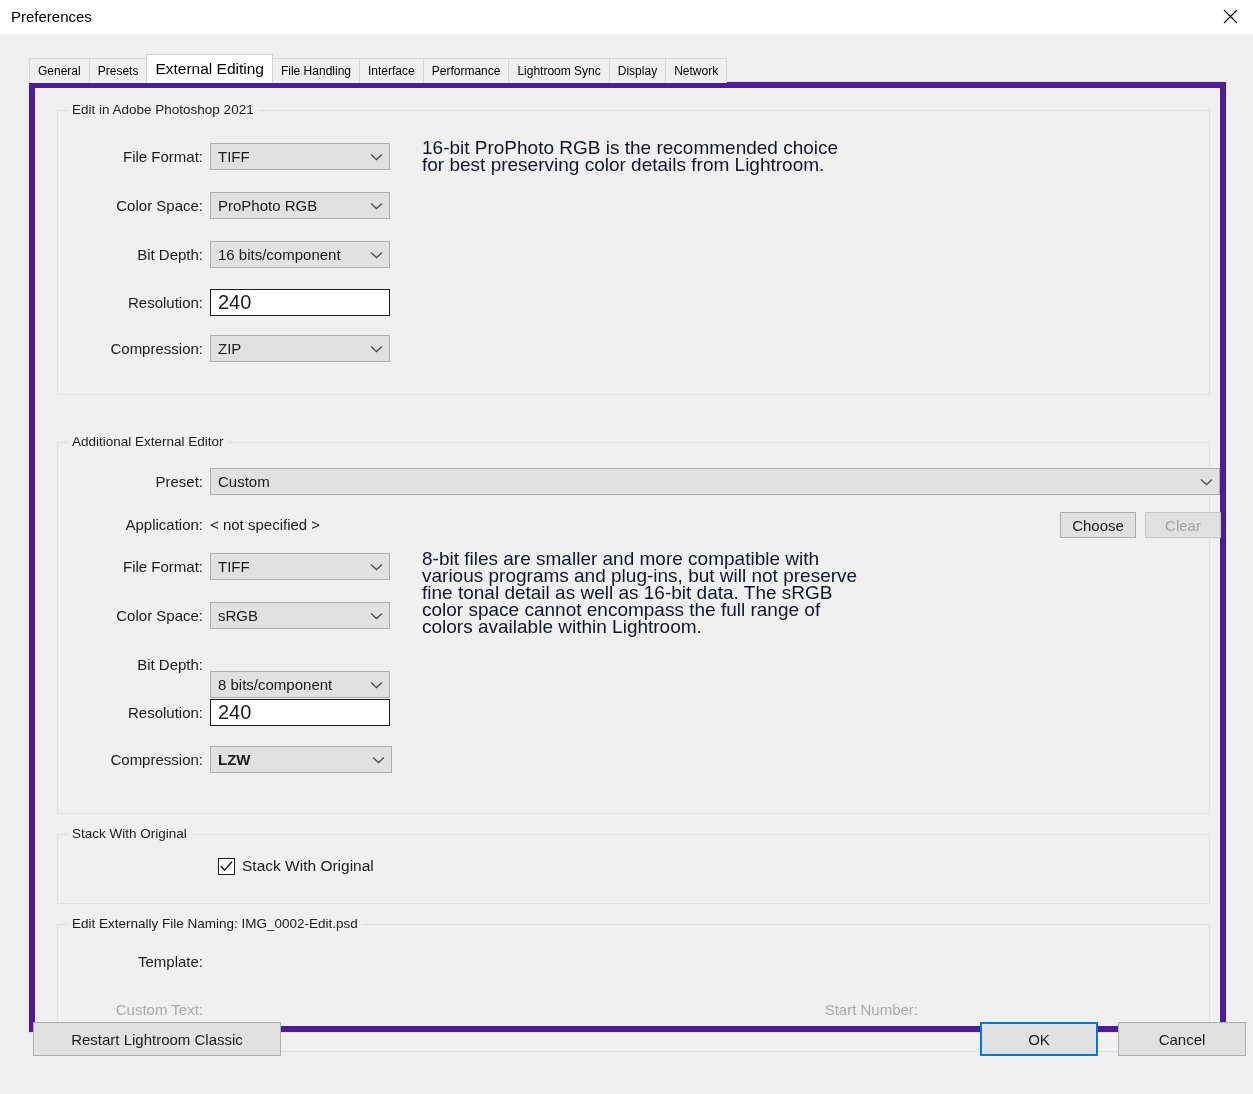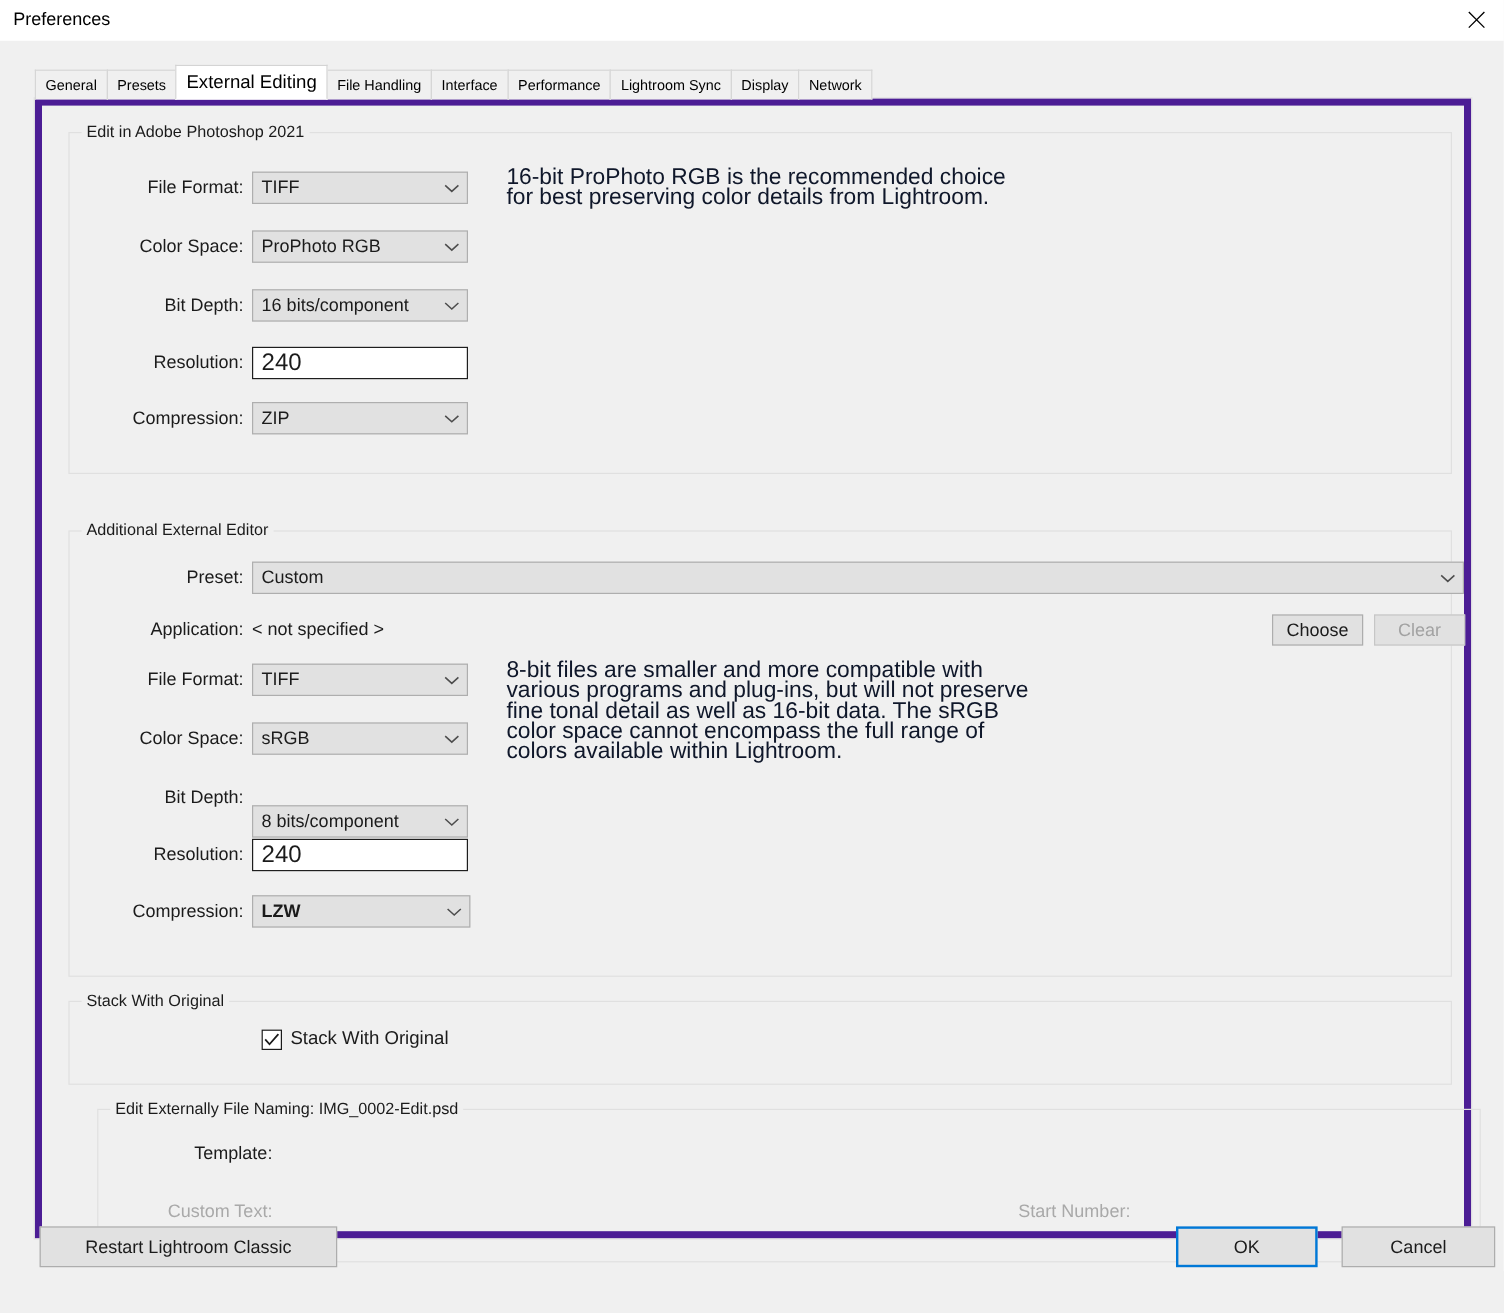--- a/index.html
+++ b/index.html
@@ -386,21 +386,21 @@
       <div class="checkrow" style="left:160px; top:22px;">
         <span class="checkbox">
           <svg width="13" height="11" viewBox="0 0 13 11">
             <path d="M1 5.2 L4.6 9.2 L12 0.8" stroke="#1b1b1b" stroke-width="1.5" fill="none"></path>
           </svg>
         </span>
         <span class="lbl">Stack With Original</span>
       </div>
     </div>
 
-    <div class="group" style="left:22px; top:836px; width:1153px; height:128px;margin-left:24px;">
+    <div class="group" style="left:22px; top:836px; width:1153px; height:128px;">
       <div class="group-title">Edit Externally File Naming:  IMG_0002-Edit.psd</div>
 
       <div class="row-label" style="left:20px; top:28px; width:125px;">Template:</div>
 
       <div class="row-label disabled" style="left:8px; top:76px; width:137px;">Custom Text:</div>
 
       <div class="row-label disabled" style="left:730px; top:76px; width:130px;">Start Number:</div>
     </div>
 
   </div>

